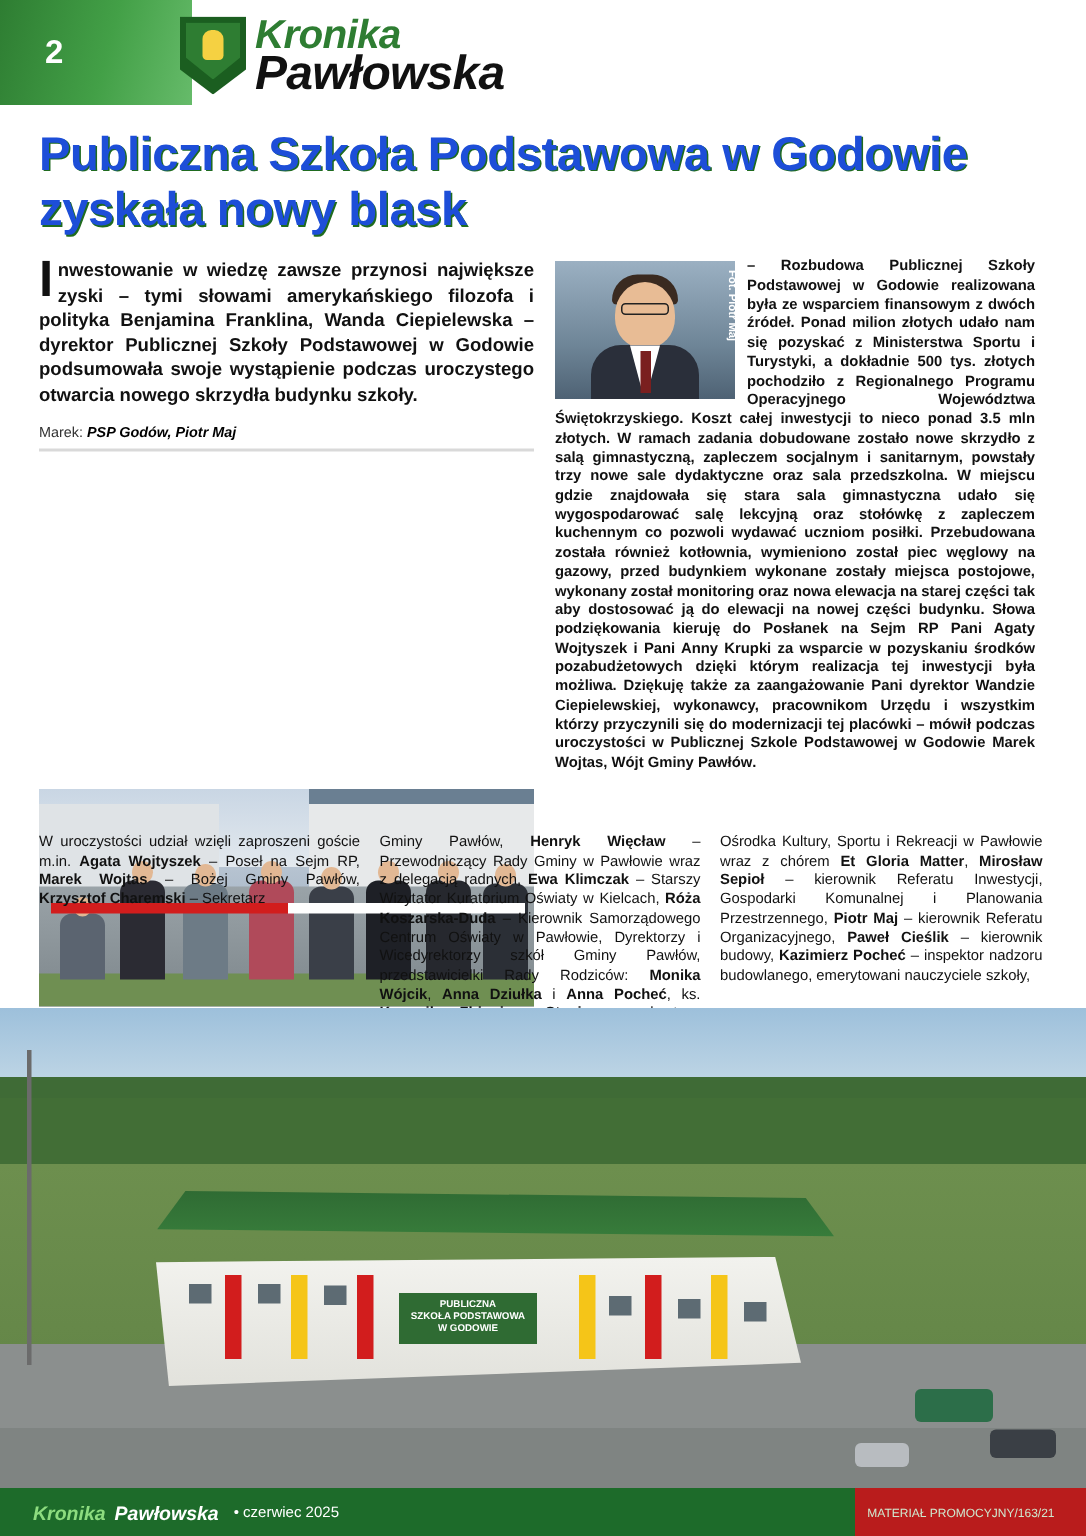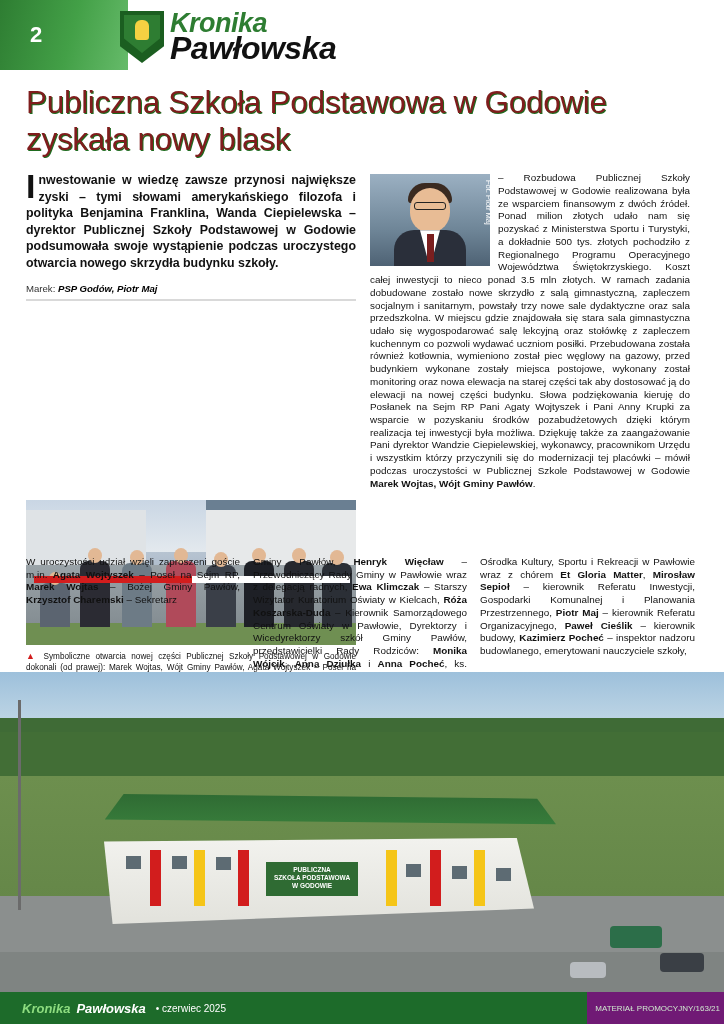--- a/index.html
+++ b/index.html
@@ -58,42 +58,42 @@
   .section-bar .redblock { position:absolute; left:0; top:0; width:20px; height:18px; background:#d21d1d; }
   .section-bar .lbl {
     position:absolute; left:28px; top:2px; font-size:11.5px; letter-spacing:1.2px;
     font-weight:bold; color:#333;
   }
   .section-bar .rule { position:absolute; left:0; right:22px; bottom:0; height:2px; background:#d9d9d9; }
 
   
   .headline {
     margin:10px 22px 0 26px;
-    font-size:31.5px; line-height:1.18; font-weight:normal;
-    color:#7f1d1d;
+    font-size:31.5px; line-height:1.18; font-weight:bold;
+    color:#1d4ed8;
     text-shadow: 1px 1px 0 #1f6b1f;
     letter-spacing:-0.3px;
   }
 
   
   .lead-wrap { position:relative; margin:14px 22px 0 26px; display:flex; gap:14px; }
   .lead-left { width:330px; position:relative; }
   .lead-text {
     font-size:12.4px; line-height:1.33; font-weight:bold; color:#111;
     text-align:justify;
   }
   .lead-text .dropcap {
     float:left; font-size:34px; line-height:27px; font-weight:bold;
     padding-right:3px; margin-top:1px;
   }
   .author { margin-top:12px; font-size:9.6px; color:#333; }
   .author b { color:#000;font-style:italic; }
   .author-rule { margin-top:5px; height:2px; background:#d9d9d9; }
 
-  .lead-right { width:320px; position:relative; }
+  .lead-right { width:320px; position:relative;font-weight:bold; }
   .portrait {
     width:120px; height:92px; float:left; margin:2px 8px 2px 0;
     background:linear-gradient(160deg,#8fa6b8,#5d7385);
     position:relative; overflow:hidden;
   }
   .portrait .bg { position:absolute; inset:0; background:linear-gradient(180deg,#9bb0c2 0%, #6f8698 60%, #4e6274 100%); }
   .portrait .face { position:absolute; left:40px; top:14px; width:40px; height:44px; background:#e8bc95; border-radius:50% 50% 45% 45%; }
   .portrait .hair { position:absolute; left:38px; top:9px; width:44px; height:20px; background:#3a2a20; border-radius:22px 22px 4px 4px; }
   .portrait .glasses { position:absolute; left:44px; top:28px; width:32px; height:8px; border:1.4px solid #222; border-radius:3px; }
   .portrait .body { position:absolute; left:24px; top:56px; width:72px; height:40px; background:#2a2f3a; border-radius:20px 20px 0 0; }
@@ -174,22 +174,22 @@
   .footer {
     position:absolute; left:0; bottom:0; width:724px; height:32px;
     background:#1d6b2a;
     display:flex; align-items:center;
   }
   .footer-left { display:flex; align-items:center; gap:6px; padding-left:22px; }
   .f-kronika { font-size:13px; font-weight:bold; font-style:italic; color:#8ddc7f; }
   .f-paw { font-size:13px; font-weight:bold; font-style:italic; color:#ffffff; }
   .f-date { font-size:10px; color:#ffffff; margin-left:4px; }
   .footer-right {
-    margin-left:auto; padding-right:4px; font-size:8px; color:#cfe8cf;
-    background:#701a75; height:100%; display:flex; align-items:center; padding-left:8px;
+    margin-left:auto; padding-right:21px; font-size:8px; color:#cfe8cf;
+    background:#b91c1c; height:100%; display:flex; align-items:center; padding-left:8px;
   }
 </style>
 </head>
 <body>
 
 <div class="page">
 
   <div class="header">
     <div class="hdr-green-dark"></div>
     <div class="page-number">2</div>

